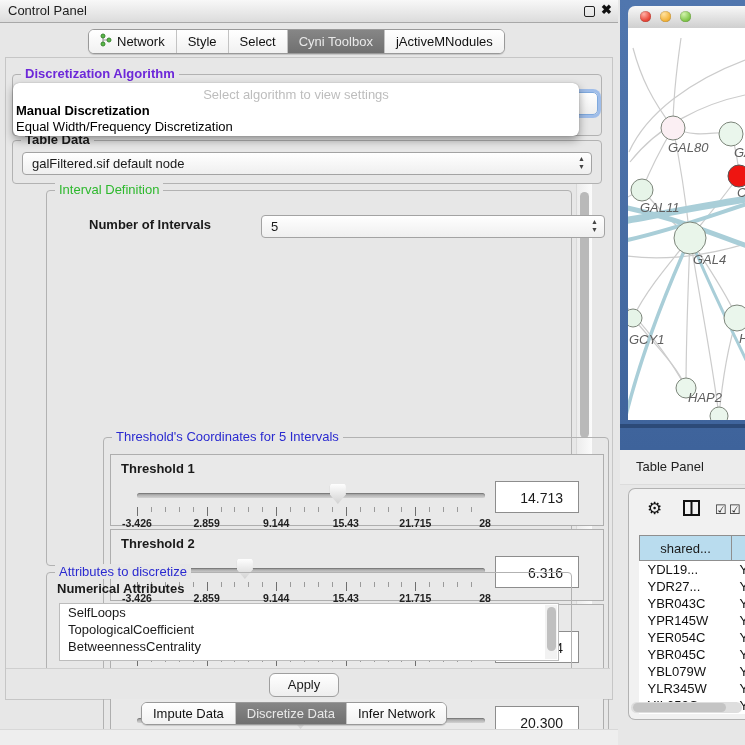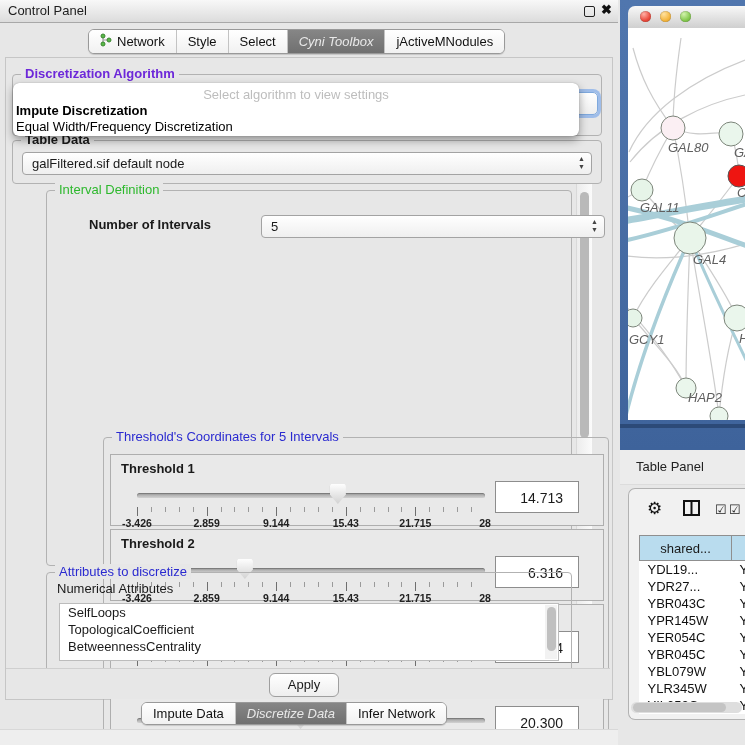--- a/index.html
+++ b/index.html
@@ -10,21 +10,21 @@
   
   .titlebar{left:0;top:0;width:618px;height:22px;background:linear-gradient(#f8f8f8,#dcdcdc);border-bottom:1px solid #a8a8a8;}
   .titlebar .t{position:absolute;left:8px;top:3px;font-size:13px;color:#1d1d1d;}
   .float-ic{position:absolute;left:584px;top:6px;width:9px;height:9px;border:1.6px solid #222;border-radius:2px;}
   .close-ic{position:absolute;left:601px;top:2px;font-size:13px;font-weight:bold;color:#111;}
 
   
   .seg{display:inline-flex;border:1px solid #999;border-radius:6px;overflow:hidden;background:#fff;box-shadow:0 1px 1px rgba(0,0,0,.15);}
   .seg .sg{padding:3px 11px;font-size:13px;color:#111;background:linear-gradient(#ffffff,#f1f1f1);border-right:1px solid #c3c3c3;display:flex;align-items:center;gap:5px;white-space:nowrap;}
   .seg .sg:last-child{border-right:none;}
-  .seg .sg.on{background:linear-gradient(#868686,#707070);color:#e9e9e9;font-style:italic;}
+  .seg .sg.on{background:linear-gradient(#868686,#707070);color:#e9e9e9;}
   .topseg{left:88px;top:29px;}
   .botseg{left:141px;top:702px;}
   .bot-strip{left:0;top:729px;width:618px;height:16px;background:#eeeeee;border-top:1px solid #d8d8d8;}
 
   
   .content-frame{left:5px;top:57px;width:606px;height:641px;border:1px solid #c6c6c6;background:#e7e7e7;}
 
   
   .grp{position:absolute;border:1px solid #b2b2b2;border-radius:4px;}
   .grp>.glabel{position:absolute;top:-9px;left:8px;background:#e7e7e7;padding:0 4px;font-size:13px;}
@@ -69,21 +69,21 @@
     background-image:
       repeating-linear-gradient(to right,#6f6f6f 0 1px,transparent 1px 20%),
       repeating-linear-gradient(to right,#9a9a9a 0 1px,transparent 1px 4%);
     background-size:calc(100% - 0px) 9px,calc(100% - 0px) 5px;
     background-repeat:no-repeat;}
   .ticklbl{position:absolute;top:34px;transform:translateX(-50%);font-size:10.5px;font-weight:bold;color:#222;white-space:nowrap;}
   .valbox{position:absolute;right:24px;top:26px;width:84px;height:32px;background:#fff;border:1px solid #8d8d8d;font-size:14px;text-align:right;line-height:32px;padding-right:15px;box-sizing:border-box;}
 
   .attr-grp{left:46px;top:572px;width:524px;height:120px;}
   .attr-grp>.glabel{color:#2a2ad0;}
-  .attr-sub{position:absolute;left:4px;top:8px;font-weight:normal;padding-left:6px;}
+  .attr-sub{position:absolute;left:4px;top:8px;font-weight:bold;padding-left:6px;}
   .listbox{position:absolute;left:12px;top:30px;width:498px;height:56px;background:#fff;border:1px solid #bcbcbc;overflow:hidden;}
   .listbox .li{height:17px;line-height:17px;padding-left:8px;font-size:13px;}
   .listbox .lsb{position:absolute;right:1px;top:1px;width:12px;height:54px;background:#f2f2f2;}
   .listbox .lsb .lth{position:absolute;left:1.5px;top:2px;width:9px;height:44px;background:#c0c0c0;border-radius:5px;}
 
   .apply-bar{left:6px;top:668px;width:604px;height:30px;background:#e7e7e7;border-top:1px solid #cfcfcf;z-index:5;}
   .apply-btn{position:absolute;left:263px;top:4px;width:68px;height:22px;background:linear-gradient(#ffffff,#eeeeee);border:1px solid #9f9f9f;border-radius:6px;font-size:13px;text-align:center;line-height:21px;}
 
   
   .net-frame{left:620px;top:0;width:125px;height:450px;background:linear-gradient(180deg,#5076ae,#3e639b);}
@@ -151,21 +151,21 @@
 
   <div class="abs content-frame"></div>
 
   <div class="abs grp disc-grp">
     <span class="glabel">Discretization Algorithm</span>
   </div>
   <div class="abs behind-combo"></div>
 
   <div class="abs popup">
     <div class="hint">Select algorithm to view settings</div>
-    <div class="opt1">Impute Discretization</div>
+    <div class="opt1">Manual Discretization</div>
     <div class="opt2">Equal Width/Frequency Discretization</div>
   </div>
 
   <div class="abs grp tabledata-grp">
     <span class="glabel">Table Data</span>
   </div>
   <div class="abs combo td-combo">
     <span class="cv">galFiltered.sif default node</span>
     <span class="stp">▲<br>▼</span>
   </div>

